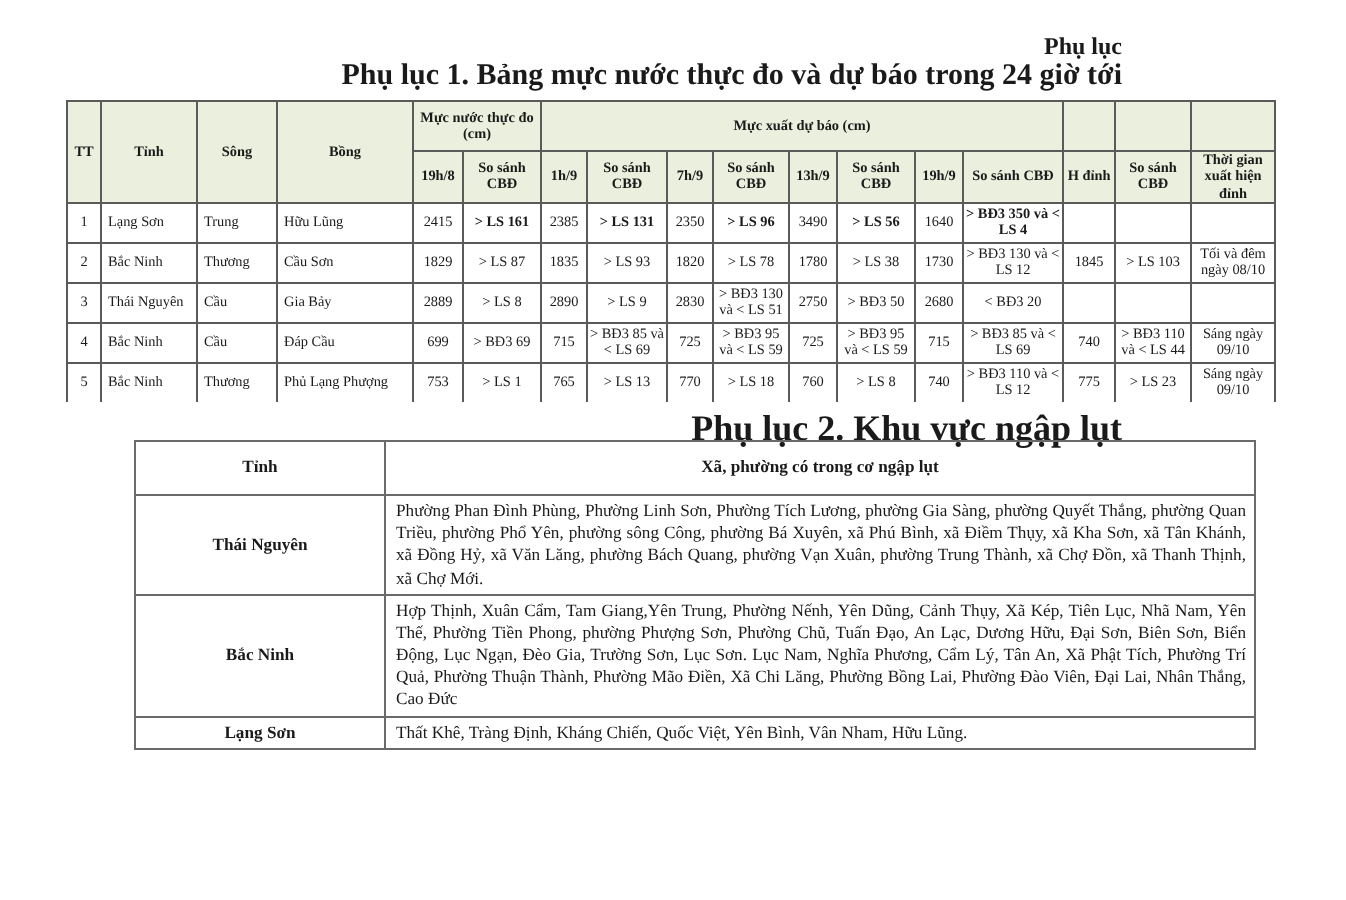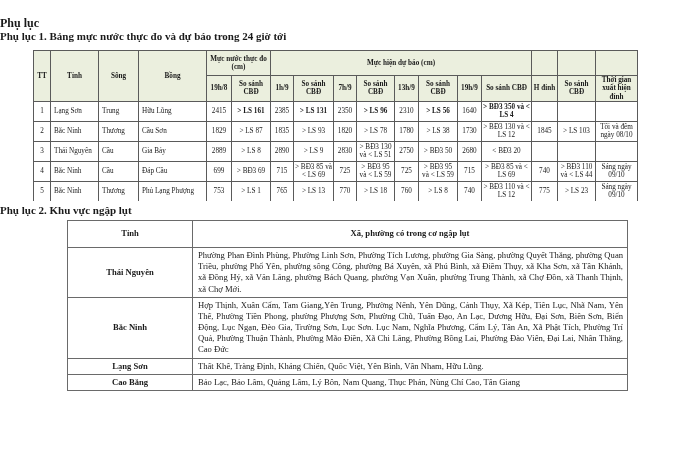--- a/index.html
+++ b/index.html
@@ -1,21 +1,21 @@
 <!DOCTYPE html>
 <html><head>
 <meta charset="utf-8">
 <style>
   html, body { margin:0; padding:0; background:#ffffff; }
   body { width:673px; height:450px; overflow:hidden; position:relative;
          font-family:"Liberation Serif", "DejaVu Serif", serif; color:#1a1a1a; }
-  .title { position:absolute; left:0; width:545px; text-align:left; font-weight:bold; }
+  .title { position:absolute; left:16px; width:545px; text-align:right; font-weight:bold; }
   #t-main { top:16px; font-size:12px; }
-  #t-sub { top:30px; font-size:11px; }
-  #t2-title { top:204px; font-size:11px; }
+  #t-sub { top:30px; font-size:15px; }
+  #t2-title { top:204px; font-size:18px; }
 
   table { border-collapse:collapse; position:absolute; table-layout:fixed; }
   #tbl1 { left:33px; top:50px; width:604px; font-size:7.2px; }
   #tbl1 th, #tbl1 td { border:1px solid #5a5a5a; padding:0 1px; text-align:center; vertical-align:middle; line-height:1.15; }
   #tbl1 thead th { background:#ebefde; font-weight:bold; }
   #tbl1 thead tr.h1 th { height:24px; }
   #tbl1 thead tr.h2 th { height:24px; }
   #tbl1 tbody td { height:19px; }
   #tbl1 td.left { text-align:left; padding-left:3px; }
   #tbl1 td.b { font-weight:bold; }
@@ -53,21 +53,21 @@
       <col style="width:38px">
       <col style="width:42px">
   </colgroup>
   <thead>
     <tr class="h1">
       <th rowspan="2">TT</th>
       <th rowspan="2">Tỉnh</th>
       <th rowspan="2">Sông</th>
       <th rowspan="2">Bồng</th>
       <th colspan="2">Mực nước thực đo (cm)</th>
-      <th colspan="8">Mực hiện dự báo (cm)</th>
+      <th colspan="8">Mực xuất dự báo (cm)</th>
       <th></th>
       <th></th>
       <th></th>
     </tr>
     <tr class="h2">
       <th>19h/8</th>
       <th>So sánh CBĐ</th>
       <th>1h/9</th>
       <th>So sánh CBĐ</th>
       <th>7h/9</th>
@@ -86,21 +86,21 @@
         <td>1</td>
         <td class="left">Lạng Sơn</td>
         <td class="left">Trung</td>
         <td class="left">Hữu Lũng</td>
         <td>2415</td>
         <td class="b">&gt; LS 161</td>
         <td>2385</td>
         <td class="b">&gt; LS 131</td>
         <td>2350</td>
         <td class="b">&gt; LS 96</td>
-        <td>2310</td>
+        <td>3490</td>
         <td class="b">&gt; LS 56</td>
         <td>1640</td>
         <td class="b">&gt; BĐ3 350 và &lt; LS 4</td>
         <td></td>
         <td></td>
         <td></td>
       </tr>
       <tr>
         <td>2</td>
         <td class="left">Bắc Ninh</td>
@@ -199,18 +199,14 @@
         <td class="areas">Phường Phan Đình Phùng, Phường Linh Sơn, Phường Tích Lương, phường Gia Sàng, phường Quyết Thắng, phường Quan Triều, phường Phổ Yên, phường sông Công, phường Bá Xuyên, xã Phú Bình, xã Điềm Thụy, xã Kha Sơn, xã Tân Khánh, xã Đồng Hỷ, xã Văn Lăng, phường Bách Quang, phường Vạn Xuân, phường Trung Thành, xã Chợ Đồn, xã Thanh Thịnh, xã Chợ Mới.</td>
       </tr>
       <tr>
         <td class="prov">Bắc Ninh</td>
         <td class="areas">Hợp Thịnh, Xuân Cẩm, Tam Giang,Yên Trung, Phường Nếnh, Yên Dũng, Cảnh Thụy, Xã Kép, Tiên Lục, Nhã Nam, Yên Thế, Phường Tiền Phong, phường Phượng Sơn, Phường Chũ, Tuấn Đạo, An Lạc, Dương Hữu, Đại Sơn, Biên Sơn, Biển Động, Lục Ngạn, Đèo Gia, Trường Sơn, Lục Sơn.  Lục Nam, Nghĩa Phương, Cẩm Lý, Tân An, Xã Phật Tích, Phường Trí Quả, Phường Thuận Thành, Phường Mão Điền, Xã Chi Lăng, Phường Bồng Lai, Phường Đào Viên, Đại Lai, Nhân Thắng, Cao Đức</td>
       </tr>
       <tr>
         <td class="prov">Lạng Sơn</td>
         <td class="areas">Thất Khê, Tràng Định, Kháng Chiến, Quốc Việt, Yên Bình, Vân Nham, Hữu Lũng.</td>
       </tr>
-      <tr>
-        <td class="prov">Cao Bằng</td>
-        <td class="areas">Bảo Lạc, Bảo Lâm, Quảng Lâm, Lý Bôn, Nam Quang, Thục Phán, Nùng Chí Cao, Tân Giang</td>
-      </tr>
     </tbody>
 </table>
 
 </body></html>

